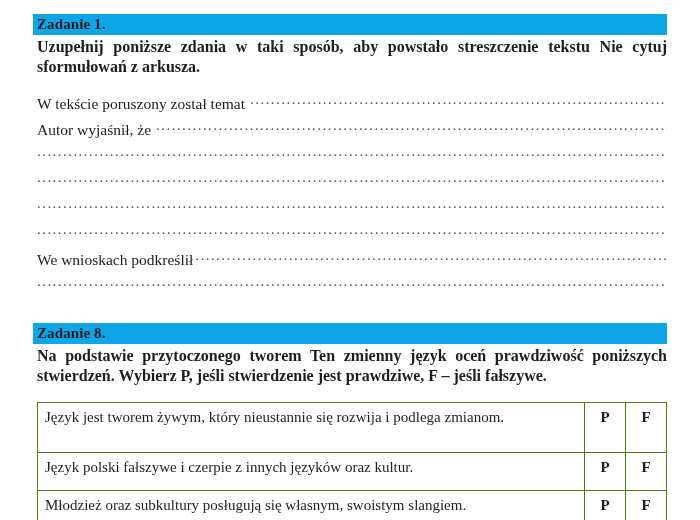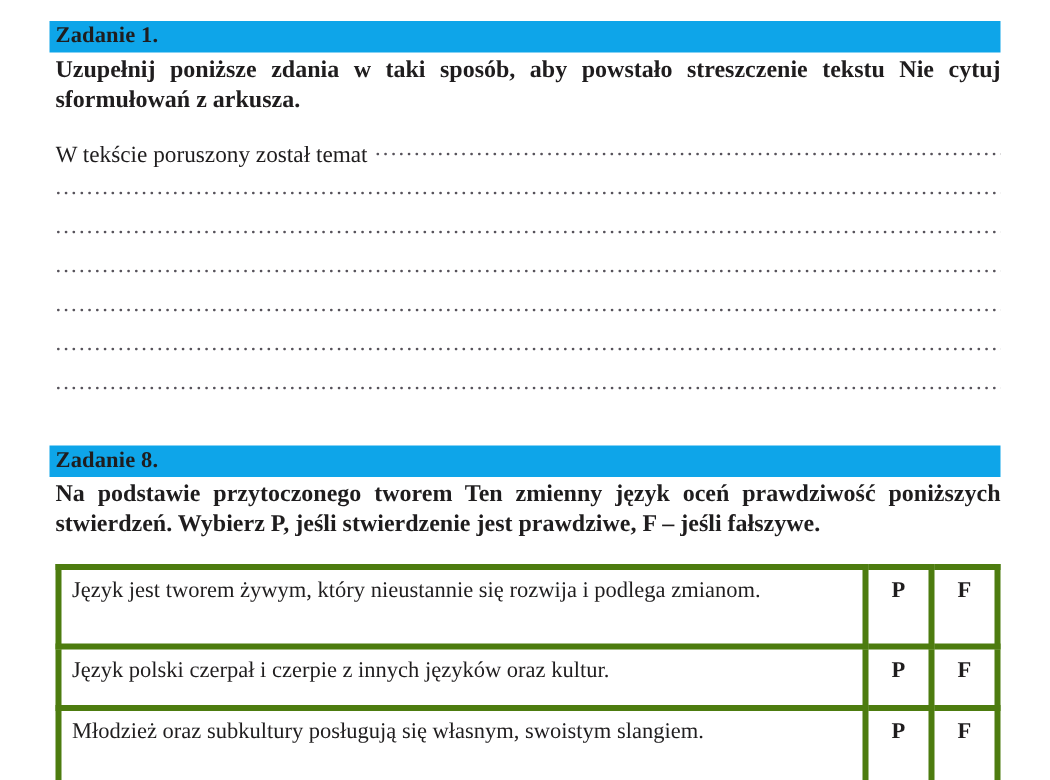--- a/index.html
+++ b/index.html
@@ -96,21 +96,21 @@
 
   
   .tf-table {
     margin-top: 16px;
     margin-left: 4px;
     width: 630px;
     border-collapse: collapse;
     table-layout: fixed;
   }
   .tf-table td {
-    border: 4px solid #4d7c0f;
+    border: 1px solid #4d7c0f;
     font-size: 15px;
     line-height: 20px;
     vertical-align: top;
     padding: 4px 7px 5px 7px;
   }
   .tf-statement {
     text-align: justify;
     text-justify: inter-word;
   }
   .tf-opt {
@@ -134,39 +134,44 @@
 
       <p class="instruction">Uzupełnij poniższe zdania w taki sposób, aby powstało streszczenie tekstu Nie cytuj sformułowań z arkusza.</p>
 
       <div class="answer-block">
 
         <div class="fill-row">
           <span class="fill-label gap">W tekście poruszony został temat</span>
           <span class="dots"></span>
         </div>
 
-
-        <div class="fill-row">
-          <span class="dots"></span>
-        </div>
-
-        <div class="fill-row">
-          <span class="dots"></span>
-        </div>
-
-
-        <div class="fill-row">
-          <span class="dots"></span>
-        </div>
-
-        <div class="fill-row">
-          <span class="dots"></span>
-        </div>
-
-        <div class="fill-row">
+        <div class="fill-row">
+          <span class="fill-label gap">Autor wyjaśnił, że</span>
+          <span class="dots"></span>
+        </div>
+
+        <div class="fill-row">
+          <span class="dots"></span>
+        </div>
+
+        <div class="fill-row">
+          <span class="dots"></span>
+        </div>
+
+
+        <div class="fill-row">
+          <span class="dots"></span>
+        </div>
+
+        <div class="fill-row">
+          <span class="dots"></span>
+        </div>
+
+        <div class="fill-row">
+          <span class="fill-label">We wnioskach podkreślił</span>
           <span class="dots"></span>
         </div>
 
         <div class="fill-row">
           <span class="dots"></span>
         </div>
 
       </div>
     </div>
 
@@ -176,21 +181,21 @@
       <p class="instruction"><span>Na podstawie przytoczonego tworem </span><span class="ital">Ten zmienny język</span><span> oceń prawdziwość poniższych stwierdzeń. Wybierz P, jeśli stwierdzenie jest prawdziwe, F – jeśli fałszywe.</span></p>
 
       <table class="tf-table">
         <tbody>
           <tr class="row-tall">
             <td class="tf-statement">Język jest tworem żywym, który nieustannie się rozwija i podlega zmianom.</td>
             <td class="tf-opt">P</td>
             <td class="tf-opt">F</td>
           </tr>
           <tr class="row-mid">
-            <td class="tf-statement">Język polski czerpał i czerpie z innych języków oraz kultur.</td>
+            <td class="tf-statement">Język polski fałszywe i czerpie z innych języków oraz kultur.</td>
             <td class="tf-opt">P</td>
             <td class="tf-opt">F</td>
           </tr>
           <tr class="row-tall">
             <td class="tf-statement">Młodzież oraz subkultury posługują się własnym, swoistym slangiem.</td>
             <td class="tf-opt">P</td>
             <td class="tf-opt">F</td>
           </tr>
         </tbody>
       </table>

